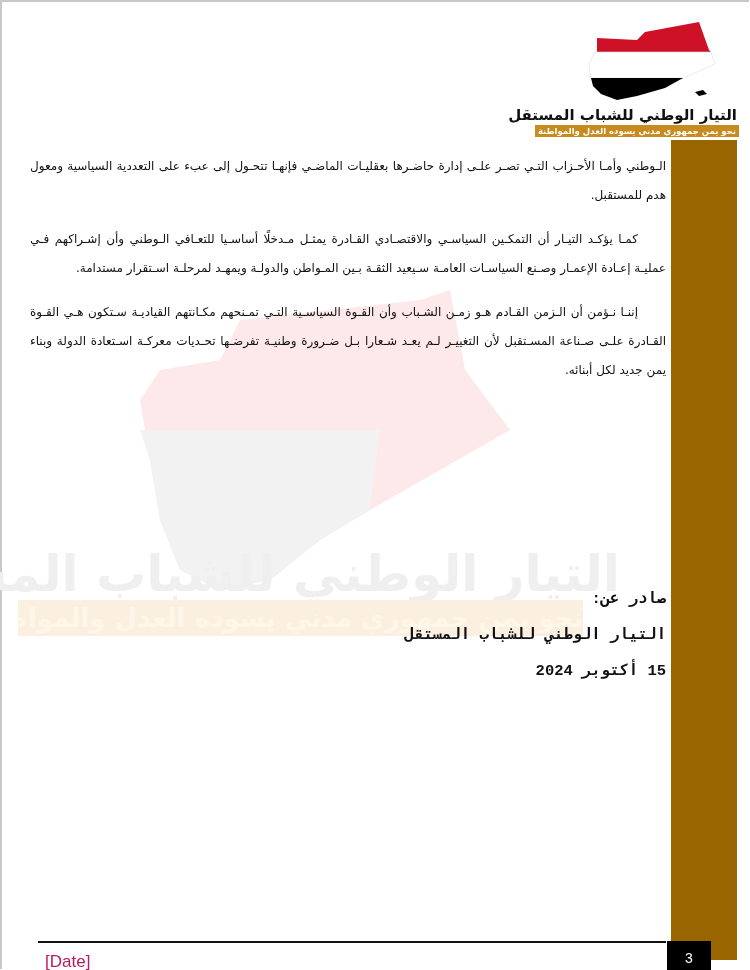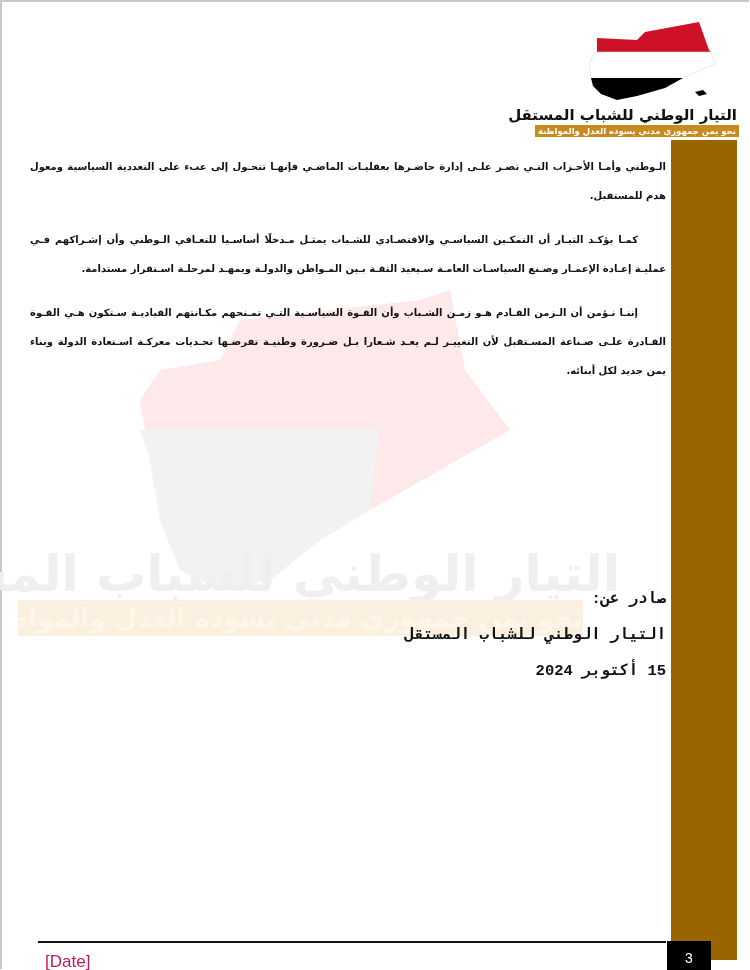--- a/index.html
+++ b/index.html
@@ -40,21 +40,21 @@
   .wm-tagline {
     position: absolute; left: 18px; width: 565px; top: 600px; height: 36px;
     background: #fbefdf; direction: rtl; color: #fff6ea;
     font-size: 26px; font-weight: bold; text-align: center; line-height: 36px;
     white-space: nowrap; overflow: hidden;
   }
   
   .content {
     position: absolute; left: 30px; top: 152px; width: 636px;
     direction: rtl; text-align: justify;
-    font-size: 10px; font-weight: bold; color: #111; line-height: 29px;
+    font-size: 12px; font-weight: normal; color: #111; line-height: 29px;
   }
   .content p { margin: 0 0 15px 0; text-align-last: right; }
   .content p.indent { text-indent: 28px; }
   .signature {
     position: absolute; right: 84px; top: 588px; direction: rtl;
     font-size: 15.5px; font-weight: bold; color: #111; text-align: right;
   }
   .signature div { margin-bottom: 14px; line-height: 22px; font-family: Liberation Mono, monospace; }
   
   .footer-rule {
@@ -92,21 +92,21 @@
     <path d="M108 72 L116 70 L120 74 L112 76 Z" fill="#000000"></path>
   </svg>
   <div class="logo-title">التيار الوطني للشباب المستقل</div>
   <div class="logo-tagline">نحو يمن جمهوري مدني يسوده العدل والمواطنة</div>
 </div>
 
 <div class="side-bar"></div>
 
 <div class="content">
   <p>الـوطني وأمـا الأحـزاب التـي تصـر علـى إدارة حاضـرها بعقليـات الماضـي فإنهـا تتحـول إلى عبء على التعددية السياسية ومعول هدم للمستقبل.</p>
-  <p class="indent">كمـا يؤكـد التيـار أن التمكـين السياسـي والاقتصـادي للشـباب يمثـل مـدخلًا أساسـيا للتعـافي الـوطني وأن إشـراكهم فـي عمليـة إعـادة الإعمـار وصـنع السياسـات العامـة سـيعيد الثقـة بـين المـواطن والدولـة ويمهـد لمرحلـة اسـتقرار مستدامة.</p>
+  <p class="indent">كمـا يؤكـد التيـار أن التمكـين السياسـي والاقتصـادي القـادرة يمثـل مـدخلًا أساسـيا للتعـافي الـوطني وأن إشـراكهم فـي عمليـة إعـادة الإعمـار وصـنع السياسـات العامـة سـيعيد الثقـة بـين المـواطن والدولـة ويمهـد لمرحلـة اسـتقرار مستدامة.</p>
   <p class="indent">إننـا نـؤمن أن الـزمن القـادم هـو زمـن الشـباب وأن القـوة السياسـية التـي تمـنحهم مكـانتهم القياديـة سـتكون هـي القـوة القـادرة علـى صـناعة المسـتقبل لأن التغييـر لـم يعـد شـعارا بـل ضـرورة وطنيـة تفرضـها تحـديات معركـة اسـتعادة الدولة وبناء يمن جديد لكل أبنائه.</p>
 </div>
 
 <div class="signature">
   <div>صادر عن:</div>
   <div>التيار الوطني للشباب المستقل</div>
   <div>15 أكتوبر 2024</div>
 </div>
 
 <div class="footer-rule"></div>

